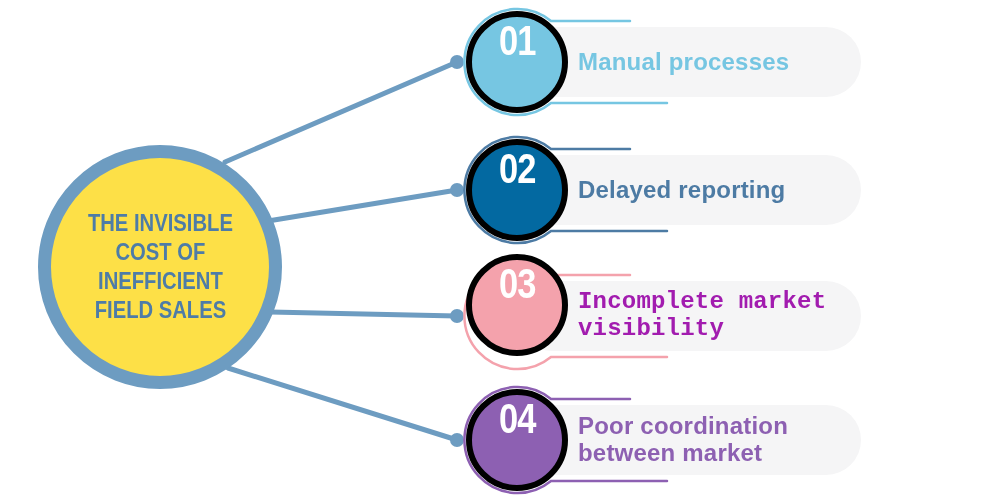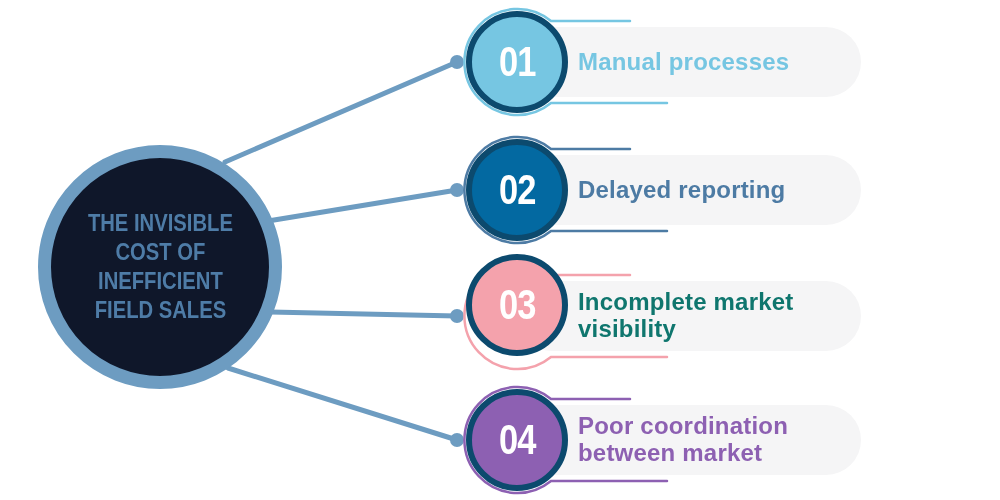--- a/index.html
+++ b/index.html
@@ -39,25 +39,24 @@
     font-size: 24px;
     font-weight: bold;
     line-height: 1.12;
     letter-spacing: 0.2px;
   }
   .num-circle {
     position: absolute;
     left: 466px;
     width: 90px;
     height: 90px;
-    border: 6px solid #0c4a6e;
+    border: 6px solid #000000;
     border-radius: 50%;
     z-index: 3;
     display: flex;
-    align-items: center;
     justify-content: center;
   }
   .num-circle .num {
     color: #ffffff;
     font-size: 42px;
     font-weight: 800;
     letter-spacing: -1px;
     transform: scaleX(0.82);
   }
   .center-circle {
@@ -100,21 +99,21 @@
     <circle cx="457" cy="190" r="7" fill="#6d9cc1"></circle>
     <circle cx="457" cy="316" r="7" fill="#6d9cc1"></circle>
     <circle cx="457" cy="440" r="7" fill="#6d9cc1"></circle>
 
     <path d="M 630 21  L 551 21  A 53 53 0 1 0 551 103 L 667 103" fill="none" stroke-width="2.5" stroke-linecap="round" stroke="#76c6e2"></path>
     <path d="M 630 149 L 551 149 A 53 53 0 1 0 551 231 L 667 231" fill="none" stroke-width="2.5" stroke-linecap="round" stroke="#4d7ba4"></path>
     <path d="M 630 275 L 551 275 A 53 53 0 1 0 551 357 L 667 357" fill="none" stroke-width="2.5" stroke-linecap="round" stroke="#f4a2ac"></path>
     <path d="M 630 399 L 551 399 A 53 53 0 1 0 551 481 L 667 481" fill="none" stroke-width="2.5" stroke-linecap="round" stroke="#8d60b2"></path>
   </svg>
 
-  <div class="center-circle" style="border-color: rgb(109, 156, 193); background: #0f172a; color: rgb(78, 124, 167);">
+  <div class="center-circle" style="border-color: rgb(109, 156, 193); background: #fde047; color: rgb(78, 124, 167);">
     <div class="center-title">
       <div>THE INVISIBLE</div>
       <div>COST OF</div>
       <div>INEFFICIENT</div>
       <div>FIELD SALES</div>
     </div>
   </div>
 
   <div class="pill" style="top: 27px; background: rgb(245, 245, 246);">
     <span class="label" style="color: rgb(118, 198, 226);">Manual processes</span>
@@ -124,21 +123,21 @@
   </div>
 
   <div class="pill" style="top: 155px; background: rgb(245, 245, 246); text-align: right;">
     <span class="label" style="color: rgb(77, 123, 164);">Delayed reporting</span>
   </div>
   <div class="num-circle" style="top: 139px; background: #0369a1;">
     <span class="num">02</span>
   </div>
 
   <div class="pill" style="top: 281px; background: rgb(245, 245, 246);">
-    <span class="label" style="color: #0f766e;">Incomplete market visibility</span>
+    <span class="label" style="color: #a21caf; font-family: Liberation Mono, monospace;">Incomplete market visibility</span>
   </div>
   <div class="num-circle" style="top: 254px; background: rgb(244, 162, 172);">
     <span class="num">03</span>
   </div>
 
   <div class="pill" style="top: 405px; background: rgb(245, 245, 246);">
     <span class="label" style="color: rgb(141, 96, 178);">Poor coordination between market</span>
   </div>
   <div class="num-circle" style="top: 389px; background: rgb(141, 96, 178);">
     <span class="num">04</span>

